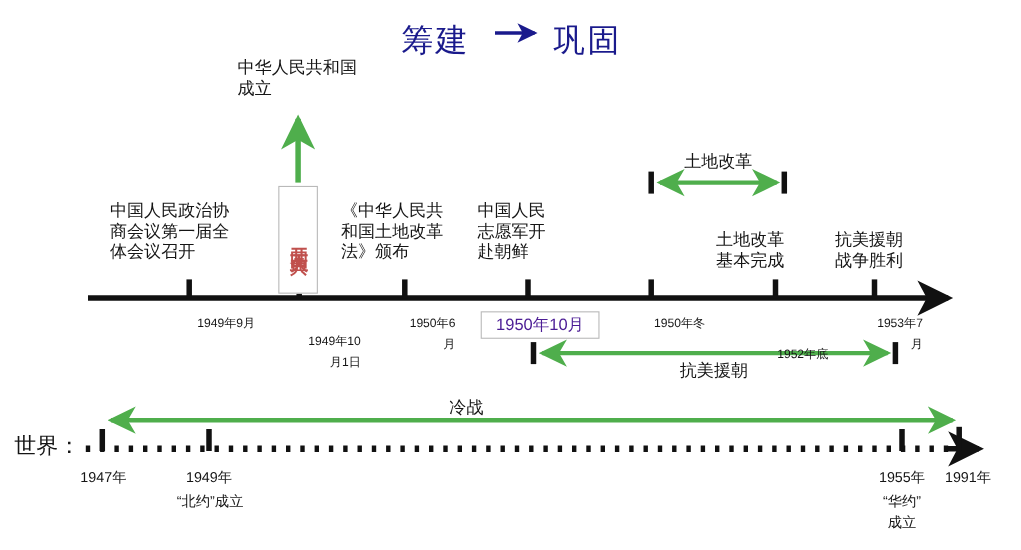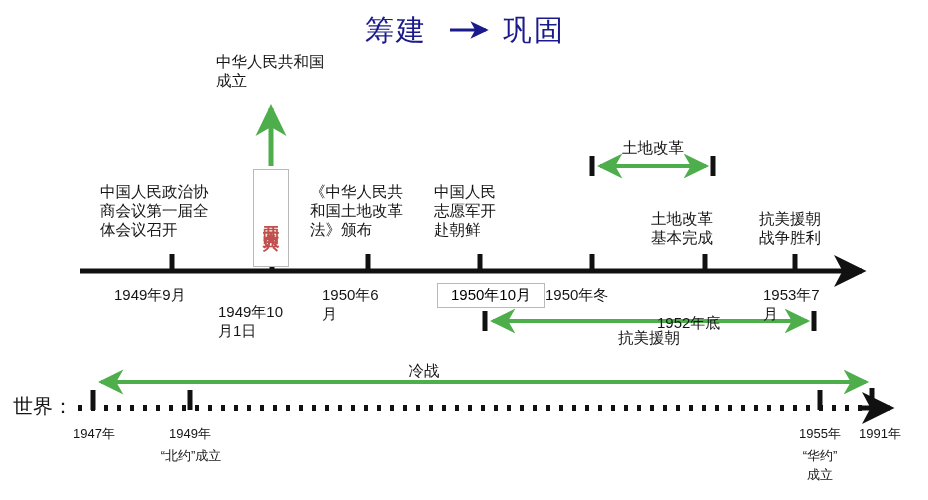--- a/index.html
+++ b/index.html
@@ -30,21 +30,21 @@
     position: absolute;
   }
 
   
   .title-wrap {
     left: 340px;
     top: 8px;
     width: 250px;
     height: 44px;
     display: flex;
-    align-items: center;
+    align-items: flex-end;
     justify-content: center;
     gap: 10px;
   }
   .title-text {
     font-size: 29px;
     color: #1a1a8c;
     letter-spacing: 2px;
     line-height: 1;
     white-space: nowrap;
   }
@@ -57,22 +57,22 @@
   
   .ev-label {
     font-size: 15.5px;
     line-height: 19px;
     color: #151515;
     white-space: pre-line;
   }
 
   
   .date-label {
-    text-align: left;
-    font-size: 15px;
+    text-align: right;
+    font-size: 11px;
     line-height: 19px;
     color: #151515;
     white-space: pre-line;
   }
 
   
   .kg-box {
     left: 253px;
     top: 169px;
     width: 36px;
@@ -102,21 +102,21 @@
     height: 25px;
     border: 1px solid #b9b9b9;
     background: #ffffff;
     box-sizing: border-box;
     display: flex;
     align-items: center;
     justify-content: center;
   }
   .date-box .date-box-text {
     font-size: 15px;
-    color: #000000;
+    color: #4c1d95;
     white-space: nowrap;
   }
 
   
   .span-label {
     font-size: 15.5px;
     line-height: 18px;
     color: #151515;
     text-align: center;
     white-space: nowrap;

